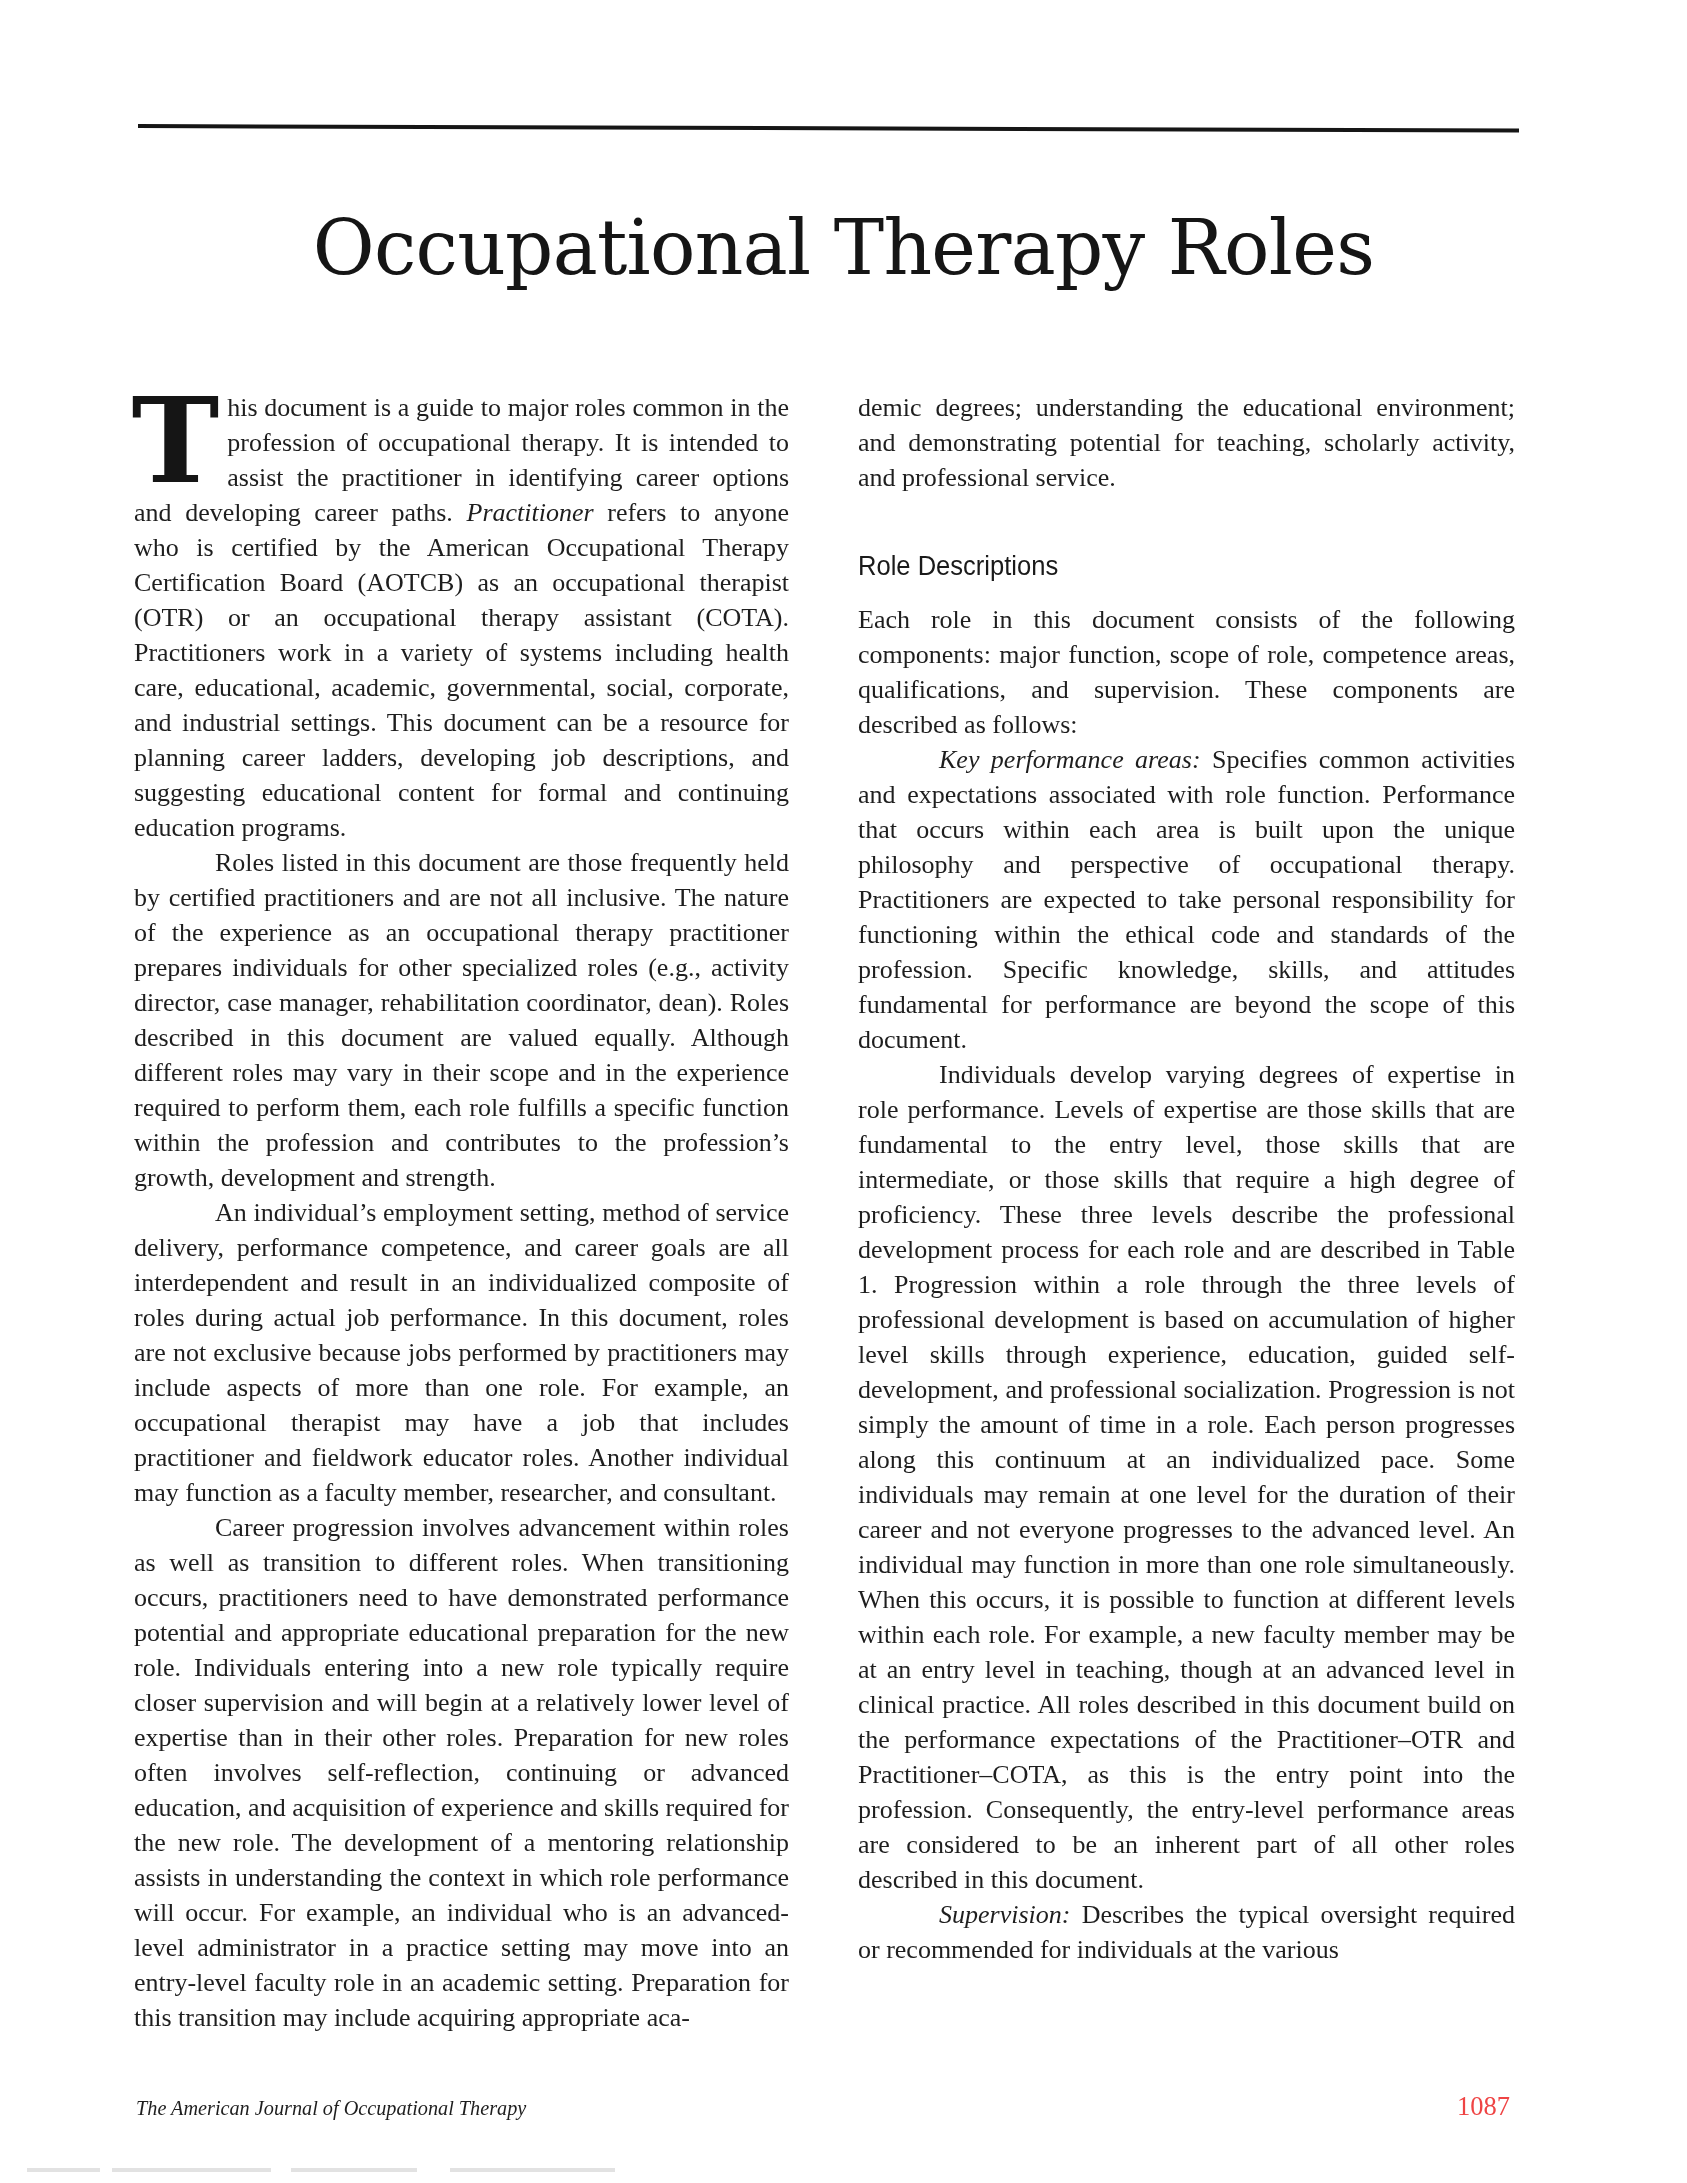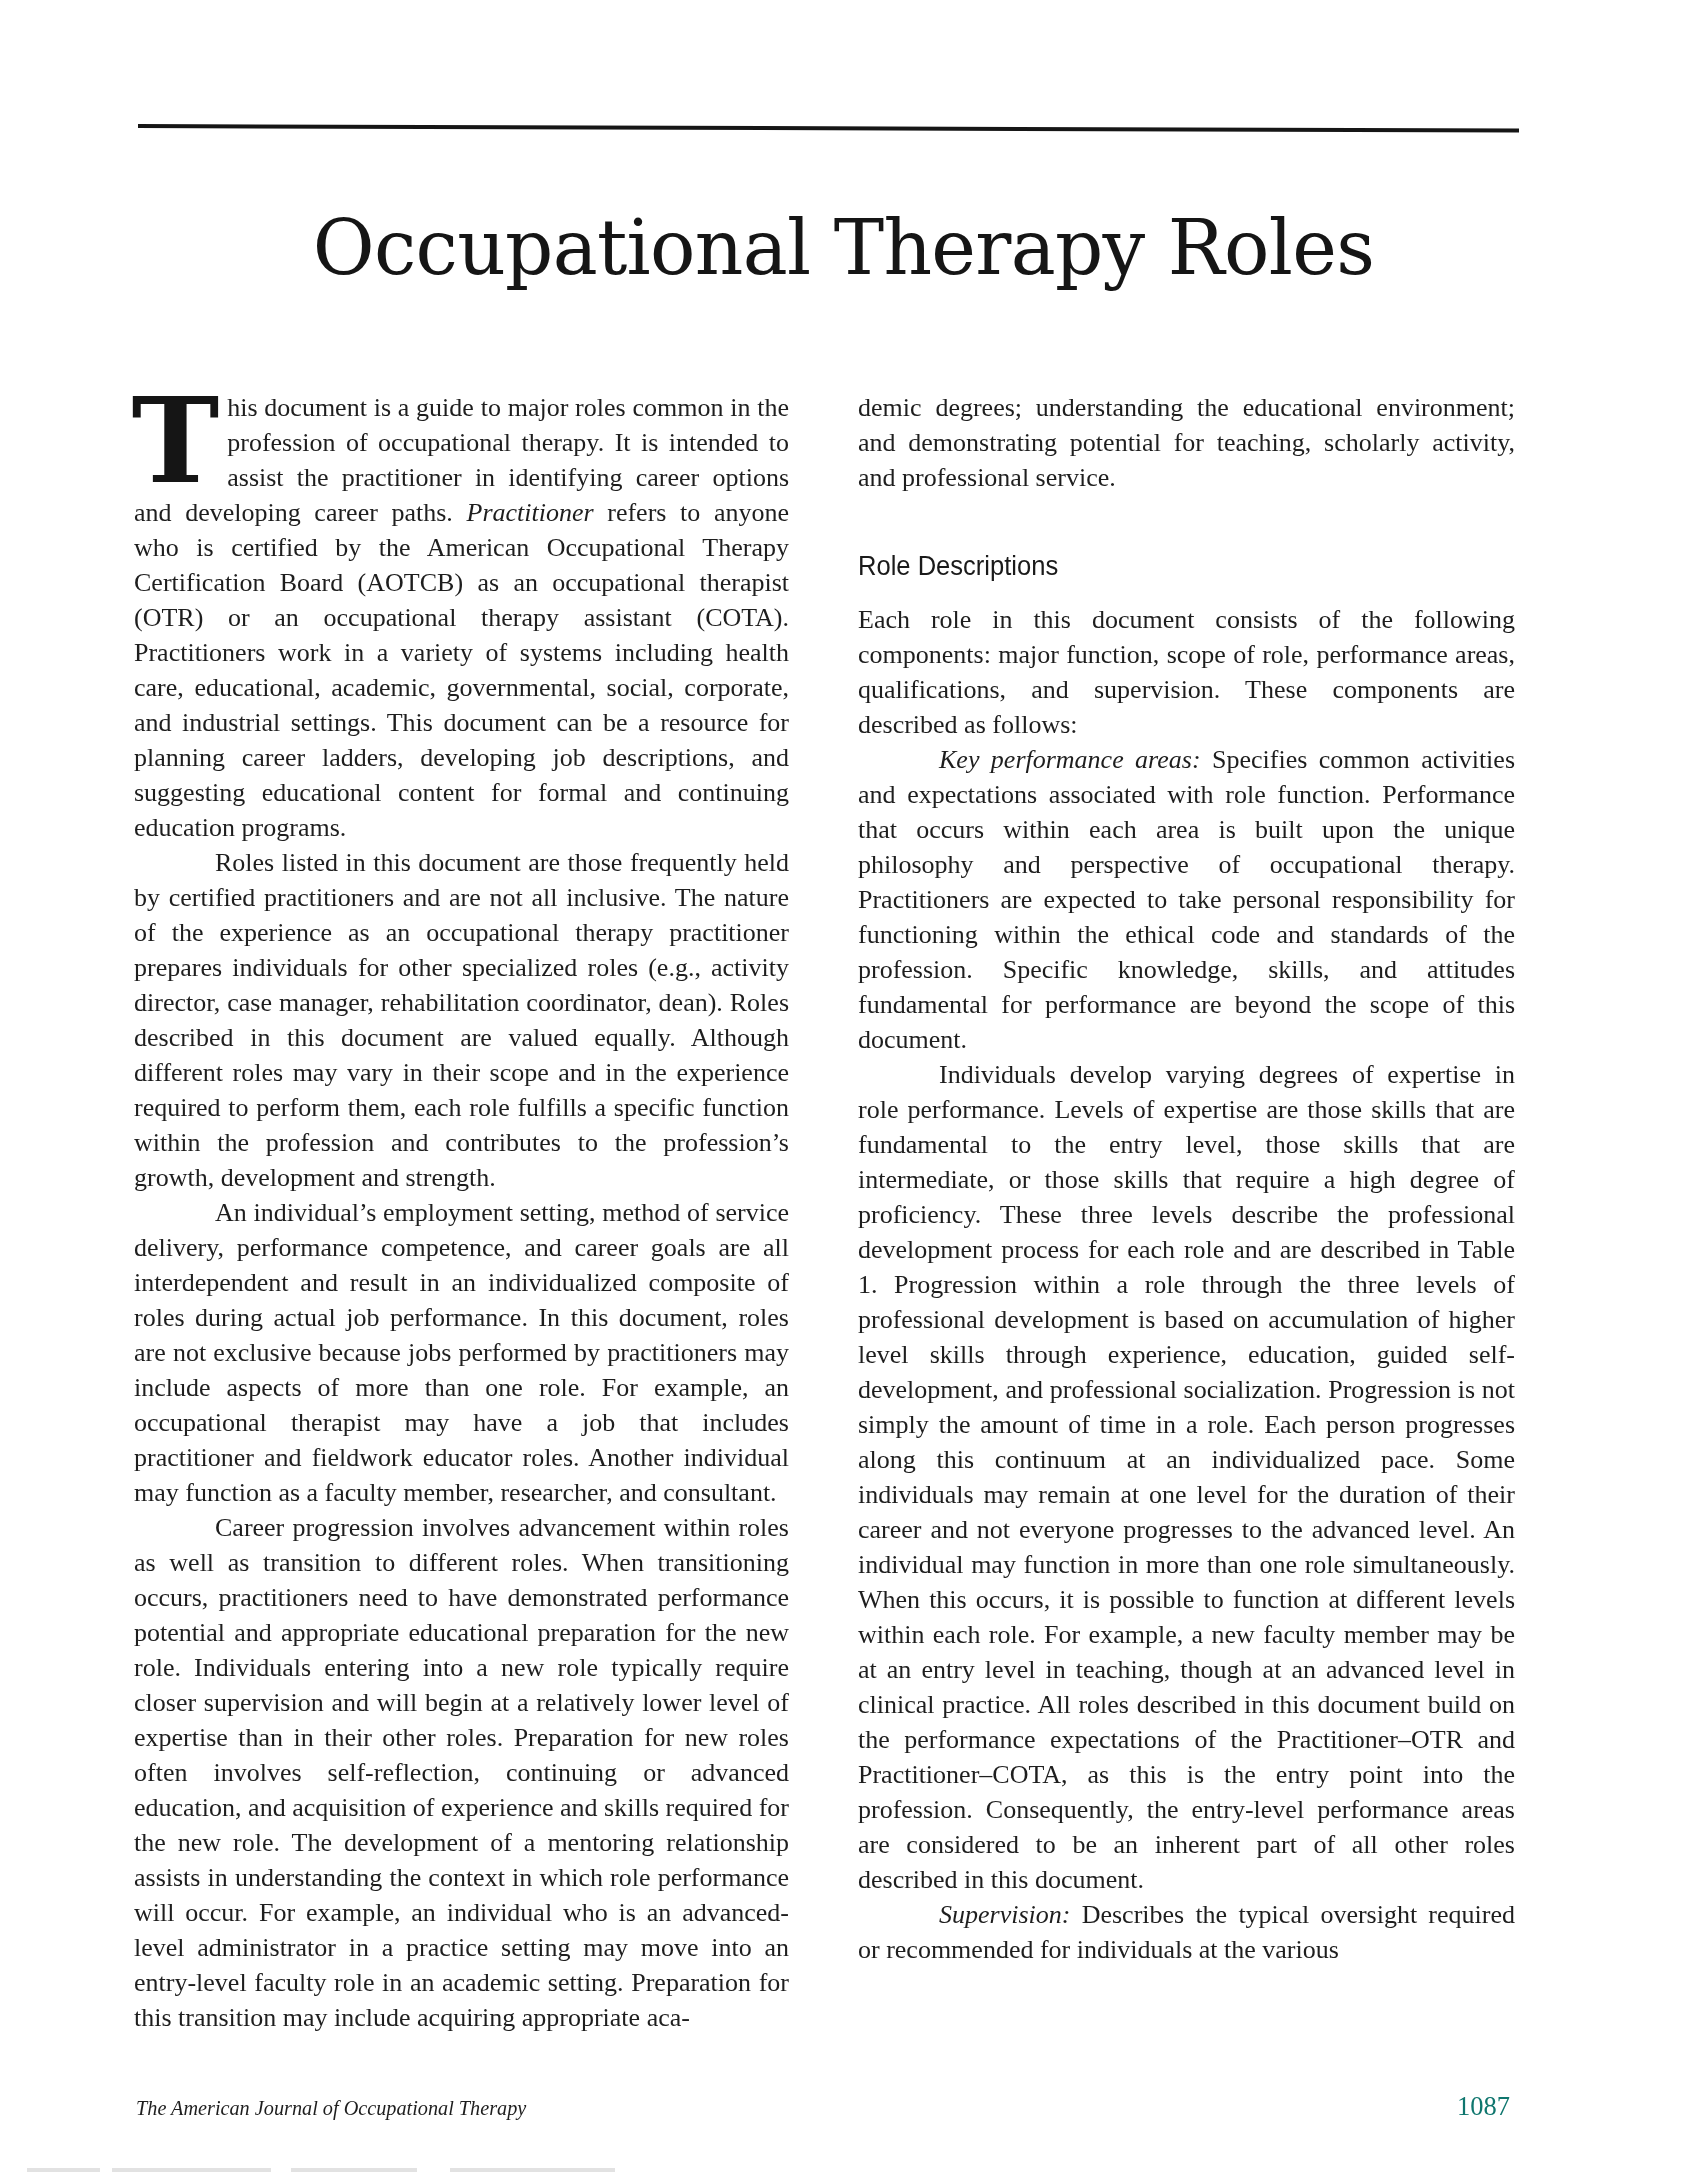--- a/index.html
+++ b/index.html
@@ -38,21 +38,21 @@
   .gap-before-heading { height: 53px; }
   .gap-after-heading { height: 18.5px; }
   .footer-journal {
     position: absolute; left: 136px; top: 2095px;
     font-family: "Liberation Serif", "DejaVu Serif", serif; font-style: italic;
     font-size: 22px; color: #1e1e1e; transform: scaleX(0.92); transform-origin: left center;
   }
   .footer-page {
     position: absolute; left: 1457px; top: 2091px;
     font-family: "Liberation Serif", "DejaVu Serif", serif;
-    font-size: 26.5px; color: #0f766e;
+    font-size: 26.5px; color: #ef4444;
   }
   .scan-artifact {
     position: absolute; top: 2168px; height: 4px; background: #d8d8d8; opacity: 0.75;
   }
 </style>
 </head>
 <body>
 
 <div class="rule"></div>
 
@@ -73,21 +73,21 @@
     <span>Career progression involves advancement within roles as well as transition to different roles. When transitioning occurs, practitioners need to have demonstrated performance potential and appropriate educational preparation for the new role. Individuals entering into a new role typically require closer supervision and will begin at a relatively lower level of expertise than in their other roles. Preparation for new roles often involves self-reflection, continuing or advanced education, and acquisition of experience and skills required for the new role. The development of a mentoring relationship assists in understanding the context in which role performance will occur. For example, an individual who is an advanced-level administrator in a practice setting may move into an entry-level faculty role in an academic setting. Preparation for this transition may include acquiring appropriate aca-</span>
   </p>
 </div>
 
 <div class="col col-right">
   <p>demic degrees; understanding the educational environment; and demonstrating potential for teaching, scholarly activity, and professional service.</p>
   <div class="gap-before-heading"></div>
   <h2 class="section-heading">Role Descriptions</h2>
   <div class="gap-after-heading"></div>
   <p>
-    <span>Each role in this document consists of the following components: major function, scope of role, performance areas, qualifications, and supervision. These components are described as follows:</span>
+    <span>Each role in this document consists of the following components: major function, scope of role, competence areas, qualifications, and supervision. These components are described as follows:</span>
   </p>
   <p class="indent">
     <em>Key performance areas:</em><span> Specifies common activities and expectations associated with role function. Performance that occurs within each area is built upon the unique philosophy and perspective of occupational therapy. Practitioners are expected to take personal responsibility for functioning within the ethical code and standards of the profession. Specific knowledge, skills, and attitudes fundamental for performance are beyond the scope of this document.</span>
   </p>
   <p class="indent">
     <span>Individuals develop varying degrees of expertise in role performance. Levels of expertise are those skills that are fundamental to the entry level, those skills that are intermediate, or those skills that require a high degree of proficiency. These three levels describe the professional development process for each role and are described in Table 1. Progression within a role through the three levels of professional development is based on accumulation of higher level skills through experience, education, guided self-development, and professional socialization. Progression is not simply the amount of time in a role. Each person progresses along this continuum at an individualized pace. Some individuals may remain at one level for the duration of their career and not everyone progresses to the advanced level. An individual may function in more than one role simultaneously. When this occurs, it is possible to function at different levels within each role. For example, a new faculty member may be at an entry level in teaching, though at an advanced level in clinical practice. All roles described in this document build on the performance expectations of the Practitioner–OTR and Practitioner–COTA, as this is the entry point into the profession. Consequently, the entry-level performance areas are considered to be an inherent part of all other roles described in this document.</span>
   </p>
   <p class="indent">
     <em>Supervision:</em><span> Describes the typical oversight required or recommended for individuals at the various</span>
   </p>

